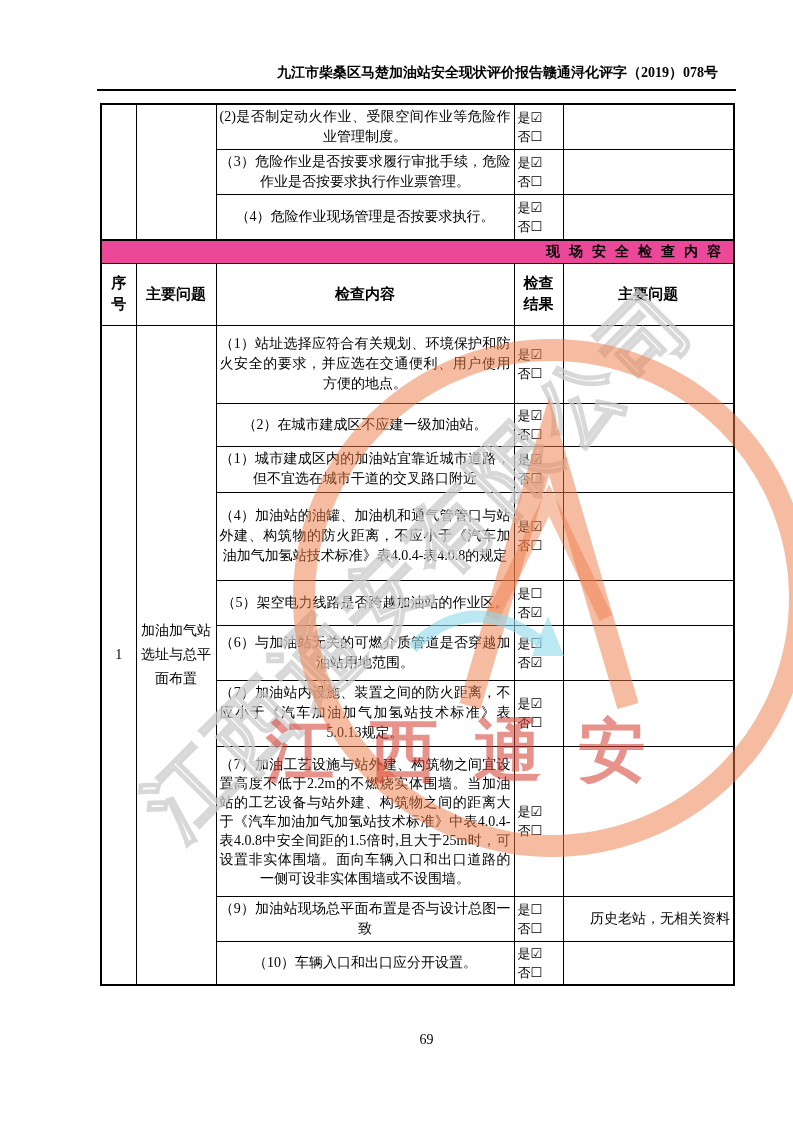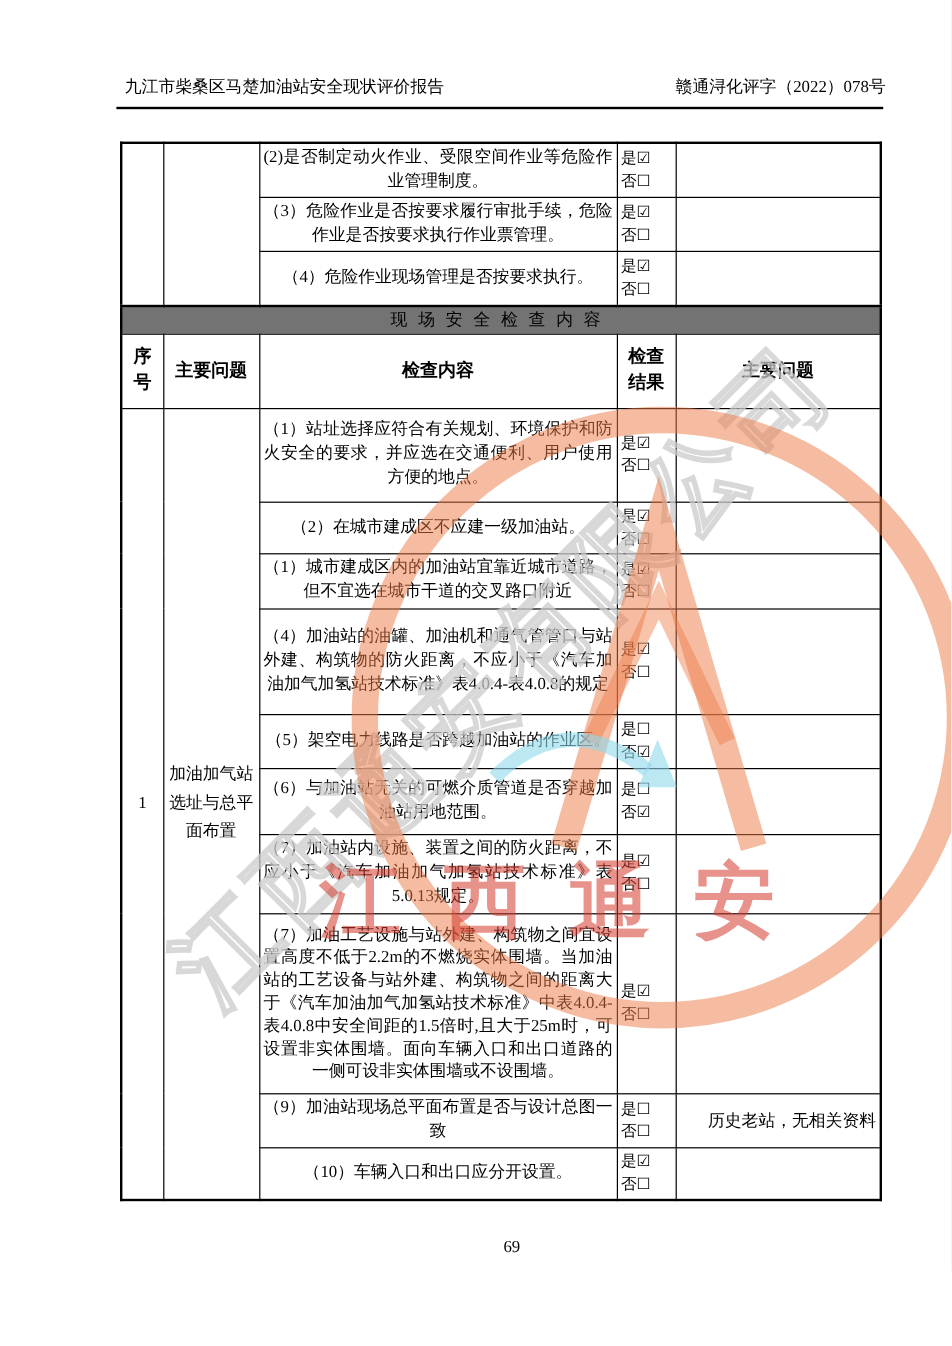--- a/index.html
+++ b/index.html
@@ -3,49 +3,49 @@
 <meta charset="utf-8">
 <style>
   html,body { margin:0; padding:0; background:#e9e9e9; }
   .page {
     position:relative; width:793px; height:1122px; background:#ffffff;
     margin:0 auto; overflow:hidden;
     font-family:"Liberation Serif", serif; color:#000;
   }
   
   .doc-header {
-    position:absolute; top:64px; left:104px; width:634px;
-    display:flex; justify-content:space-between; align-items:flex-end;
-    font-size:14px; font-weight:normal;
+    position:absolute; top:64px; left:84px; width:634px;
+    display:flex; justify-content:flex-end; align-items:flex-end;
+    font-size:14px; font-weight:bold;
   }
   .header-rule {
     position:absolute; top:89px; left:97px; width:639px; height:2px; background:#000;
   }
   
   table.checklist {
-    position:absolute; top:118px; left:100px; width:633px;
+    position:absolute; top:103px; left:100px; width:633px;
     border-collapse:collapse; table-layout:fixed;
     border:2px solid #000;
   }
   table.checklist td { border:1px solid #000; vertical-align:middle; padding:2px 3px; }
   td.content {
     font-size:14px; line-height:20px; text-align:justify; text-align-last:center;
     padding:2px 7px;
   }
   td.result {
     font-family:"DejaVu Sans", sans-serif;
     font-size:13px; line-height:19px; text-align:left; padding-left:5px;
   }
   td.result .line { display:block; }
   td.issue { font-size:14px; text-align:right; }
   td.seq { font-size:14px; text-align:center; }
   td.item { font-size:14px; text-align:center; line-height:24px; padding:2px 5px; }
   tr.section-band td {
-    background:#737373; border-top:2px solid #000;
-    text-align:center; font-weight:normal; font-size:14px; letter-spacing:9px;
+    background:#ec4899; border-top:2px solid #000;
+    text-align:right; font-weight:bold; font-size:14px; letter-spacing:9px;
   }
   tr.col-head td {
     text-align:center; font-weight:bold; font-size:15px; line-height:21px; padding:2px;
   }
   
   .wm-layer { position:absolute; inset:0; pointer-events:none; z-index:5; }
   .wm-diagonal {
     position:absolute; left:-40px; top:505px; width:920px; text-align:center;
     transform:rotate(-45deg); transform-origin:center;
     font-family:"Liberation Serif", serif; font-weight:bold; font-size:84px;
@@ -64,21 +64,21 @@
     text-align:center; font-size:14px;margin-left:30px;
   }
 </style>
 </head>
 <body>
 
 <div class="page">
 
   <div class="doc-header">
     <span>九江市柴桑区马楚加油站安全现状评价报告</span>
-    <span>赣通浔化评字（2022）078号</span>
+    <span>赣通浔化评字（2019）078号</span>
   </div>
   <div class="header-rule"></div>
 
   <table class="checklist">
     <colgroup>
       <col style="width:35px">
         <col style="width:80px">
         <col style="width:298px">
       <col style="width:49px">
         <col style="width:171px">

